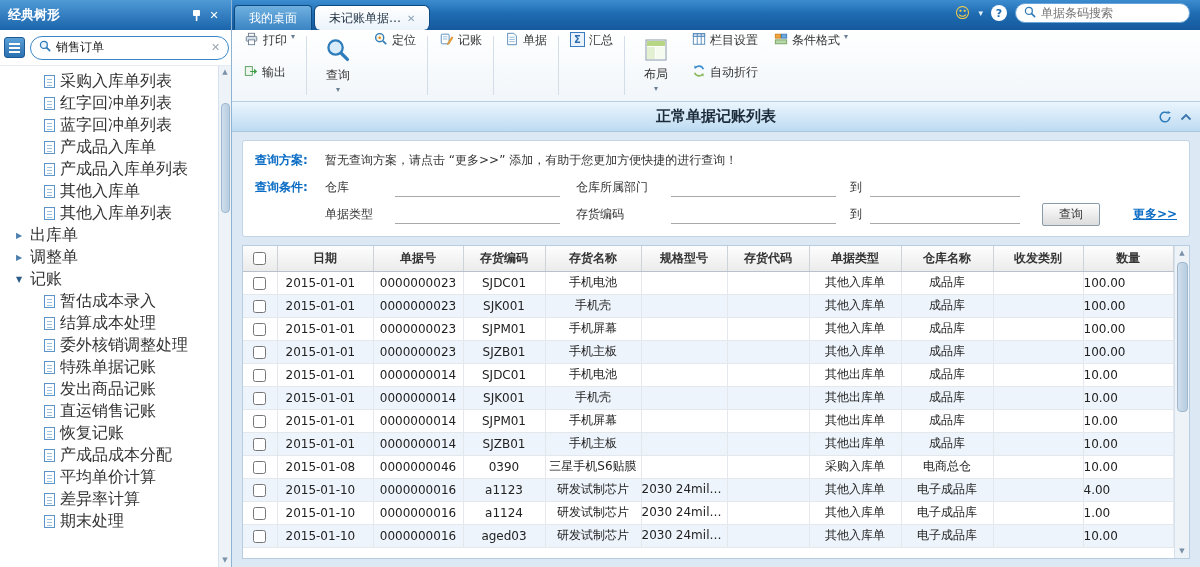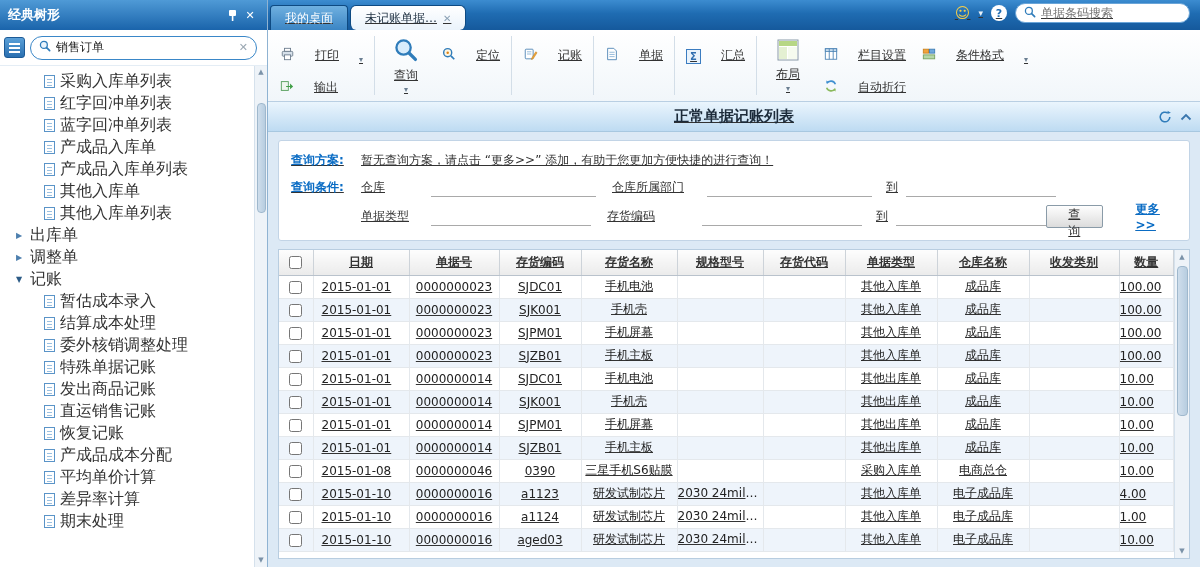--- a/index.html
+++ b/index.html
@@ -1,21 +1,21 @@
 <!DOCTYPE html>
 <html><head>
 <meta charset="utf-8">
 <style>
   * { margin:0; padding:0; box-sizing:border-box; }
   html,body { width:1200px; height:567px; overflow:hidden; }
   body { font-family:"DejaVu Sans","Liberation Sans",sans-serif; font-size:12px; color:#333; background:#fff; }
   .app { display:flex; width:1200px; height:567px; }
 
   
-  .sidebar { width:268px; flex:none; display:flex; flex-direction:column; border-right:1px solid #8fb3d2; position:relative; background:#fff; }
+  .sidebar { width:232px; flex:none; display:flex; flex-direction:column; border-right:1px solid #8fb3d2; position:relative; background:#fff; }
   .sb-header { height:30px; flex:none; background:linear-gradient(#4f9ad6,#1a64ab); color:#fff; display:flex; align-items:center; padding:0 8px; font-weight:bold; font-size:13px; }
   .sb-header .sp { flex:1; }
   .sb-hicon { width:18px; height:18px; display:inline-flex; align-items:center; justify-content:center; cursor:pointer; color:#fff; font-size:11px; }
   .sb-searchrow { height:36px; flex:none; display:flex; align-items:center; gap:5px; padding:0 10px 0 4px; background:#fff; border-bottom:1px solid #e4edf5; }
   .menu-btn { width:21px; height:21px; flex:none; border-radius:3px; background:linear-gradient(#5aa0d8,#2a6fb0); border:1px solid #1c5a96; display:flex; align-items:center; justify-content:center; }
   .menu-btn i { display:block; width:11px; height:2px; background:#fff; box-shadow:0 4px 0 #fff, 0 -4px 0 #fff; }
   .search-pill { flex:1; height:24px; border:1px solid #3a87c8; border-radius:12px; display:flex; align-items:center; padding:0 8px; gap:5px; background:#fff; }
   .search-pill input { border:none; outline:none; flex:1; font-size:12px; font-family:inherit; color:#222; min-width:0; }
   .clear-x { color:#9aa7b2; font-size:11px; cursor:pointer; }
   .tree { list-style:none; flex:1; overflow:hidden; padding:4px 14px 0 0; }
@@ -27,38 +27,38 @@
   .doc-icon { width:11px; height:13px; flex:none; border:1px solid #5a94c8; background:#fff; display:inline-block; margin-right:5px; position:relative; }
   .doc-icon::before { content:""; position:absolute; left:2px; top:3px; right:2px; height:1px; background:#9bc0e0; box-shadow:0 3px 0 #9bc0e0, 0 6px 0 #9bc0e0; }
   .tree-item .lbl { font-size:16px; color:#333; }
   .tree-item.selected .lbl { color:#e07000; }
   .sb-scroll { position:absolute; right:0; top:66px; bottom:0; width:13px; background:#eef3f8; border-left:1px solid #d5e1ec; display:flex; flex-direction:column; align-items:center; }
   .sb-scroll .arr { font-size:7px; color:#7b92a8; height:13px; line-height:13px; cursor:pointer; }
   .sb-scroll .thumb { width:9px; height:110px; margin-top:24px; background:linear-gradient(90deg,#cfdeec,#b7cde0); border:1px solid #9fb8cd; border-radius:4px; cursor:grab; }
   .sb-scroll .sp { flex:1; }
 
   
-  .main { flex:1; display:flex; flex-direction:column; min-width:0;text-decoration:underline; }
+  .main { flex:1; display:flex; flex-direction:column; min-width:0; }
 
   .tabbar { height:30px; flex:none; background:linear-gradient(#3c8cd0,#1f6cb2 45%,#15599c); display:flex; align-items:flex-end; padding:0 0 0 2px; }
   .tab { height:25px; display:flex; align-items:center; gap:6px; padding:0 14px; border-radius:4px 4px 0 0; margin-right:2px; font-size:12px; cursor:pointer; border:1px solid #0e4a82; border-bottom:none; }
   .tab.inactive { background:linear-gradient(#6fb0e0,#3b85c4); color:#fff; }
   .tab.active { background:linear-gradient(#ffffff,#eaf3fb); color:#234;border-radius:6px; }
   .tab .tx { color:#8aa0b4; font-size:10px; cursor:pointer; }
   .tabbar .sp { flex:1; }
   .tb-right { display:flex; align-items:center; gap:8px; padding:0 10px 4px 0; height:30px; }
   .smiley { color:#f7d04a; font-size:15px; line-height:1; cursor:pointer; }
   .dd-white { color:#e8f2fa; font-size:9px; cursor:pointer; }
   .help-circle { width:16px; height:16px; border-radius:50%; background:#fff; color:#1f6cb2; font-weight:bold; font-size:11px; display:flex; align-items:center; justify-content:center; cursor:pointer; }
   .top-search { width:175px; height:20px; background:#fff; border:1px solid #6aa5d8; border-radius:10px; display:flex; align-items:center; gap:5px; padding:0 8px; }
   .top-search input { border:none; outline:none; flex:1; font-size:12px; font-family:inherit; color:#444; min-width:0; background:transparent; }
 
   .toolbar { height:72px; flex:none; background:linear-gradient(#ffffff,#f1f6fa); border-bottom:1px solid #b9cfe3; display:flex; align-items:stretch; padding:2px 4px; }
   .tb-group { display:flex; flex-direction:column; justify-content:flex-start; }
-  .tb-btn { display:flex; align-items:flex-end; gap:20px; height:32px; padding:0 8px; background:transparent; border:none; font-size:12px; font-family:inherit; color:#333; cursor:pointer; white-space:nowrap; }
+  .tb-btn { display:flex; align-items:flex-start; gap:4px; height:32px; padding:0 8px; background:transparent; border:none; font-size:12px; font-family:inherit; color:#333; cursor:pointer; white-space:nowrap; }
   .tb-big { display:flex; flex-direction:column; align-items:center; justify-content:center; gap:1px; width:56px; height:66px; background:transparent; border:none; font-size:12px; font-family:inherit; color:#333; cursor:pointer; }
   .tb-sep { width:1px; background:#d3dee8; margin:4px 3px; }
   .dd { font-size:8px; color:#6b7f92; }
   .sigma-ic { width:15px; height:15px; border:1px solid #3b7cc0; color:#2f6eb0; background:#eaf3fb; display:inline-flex; align-items:center; justify-content:center; font-size:10px; font-weight:bold; }
 
   .titlebar { height:30px; flex:none; background:linear-gradient(#eaf5fd,#bedbf2); border-bottom:1px solid #a8c8e0; display:flex; align-items:center; position:relative; }
   .page-title { flex:1; text-align:center; font-weight:bold; font-size:15px; color:#1c2b3a; }
   .title-icons { position:absolute; right:8px; top:0; bottom:0; display:flex; align-items:center; gap:8px; }
   .title-icons span { cursor:pointer; display:inline-flex; }
 

